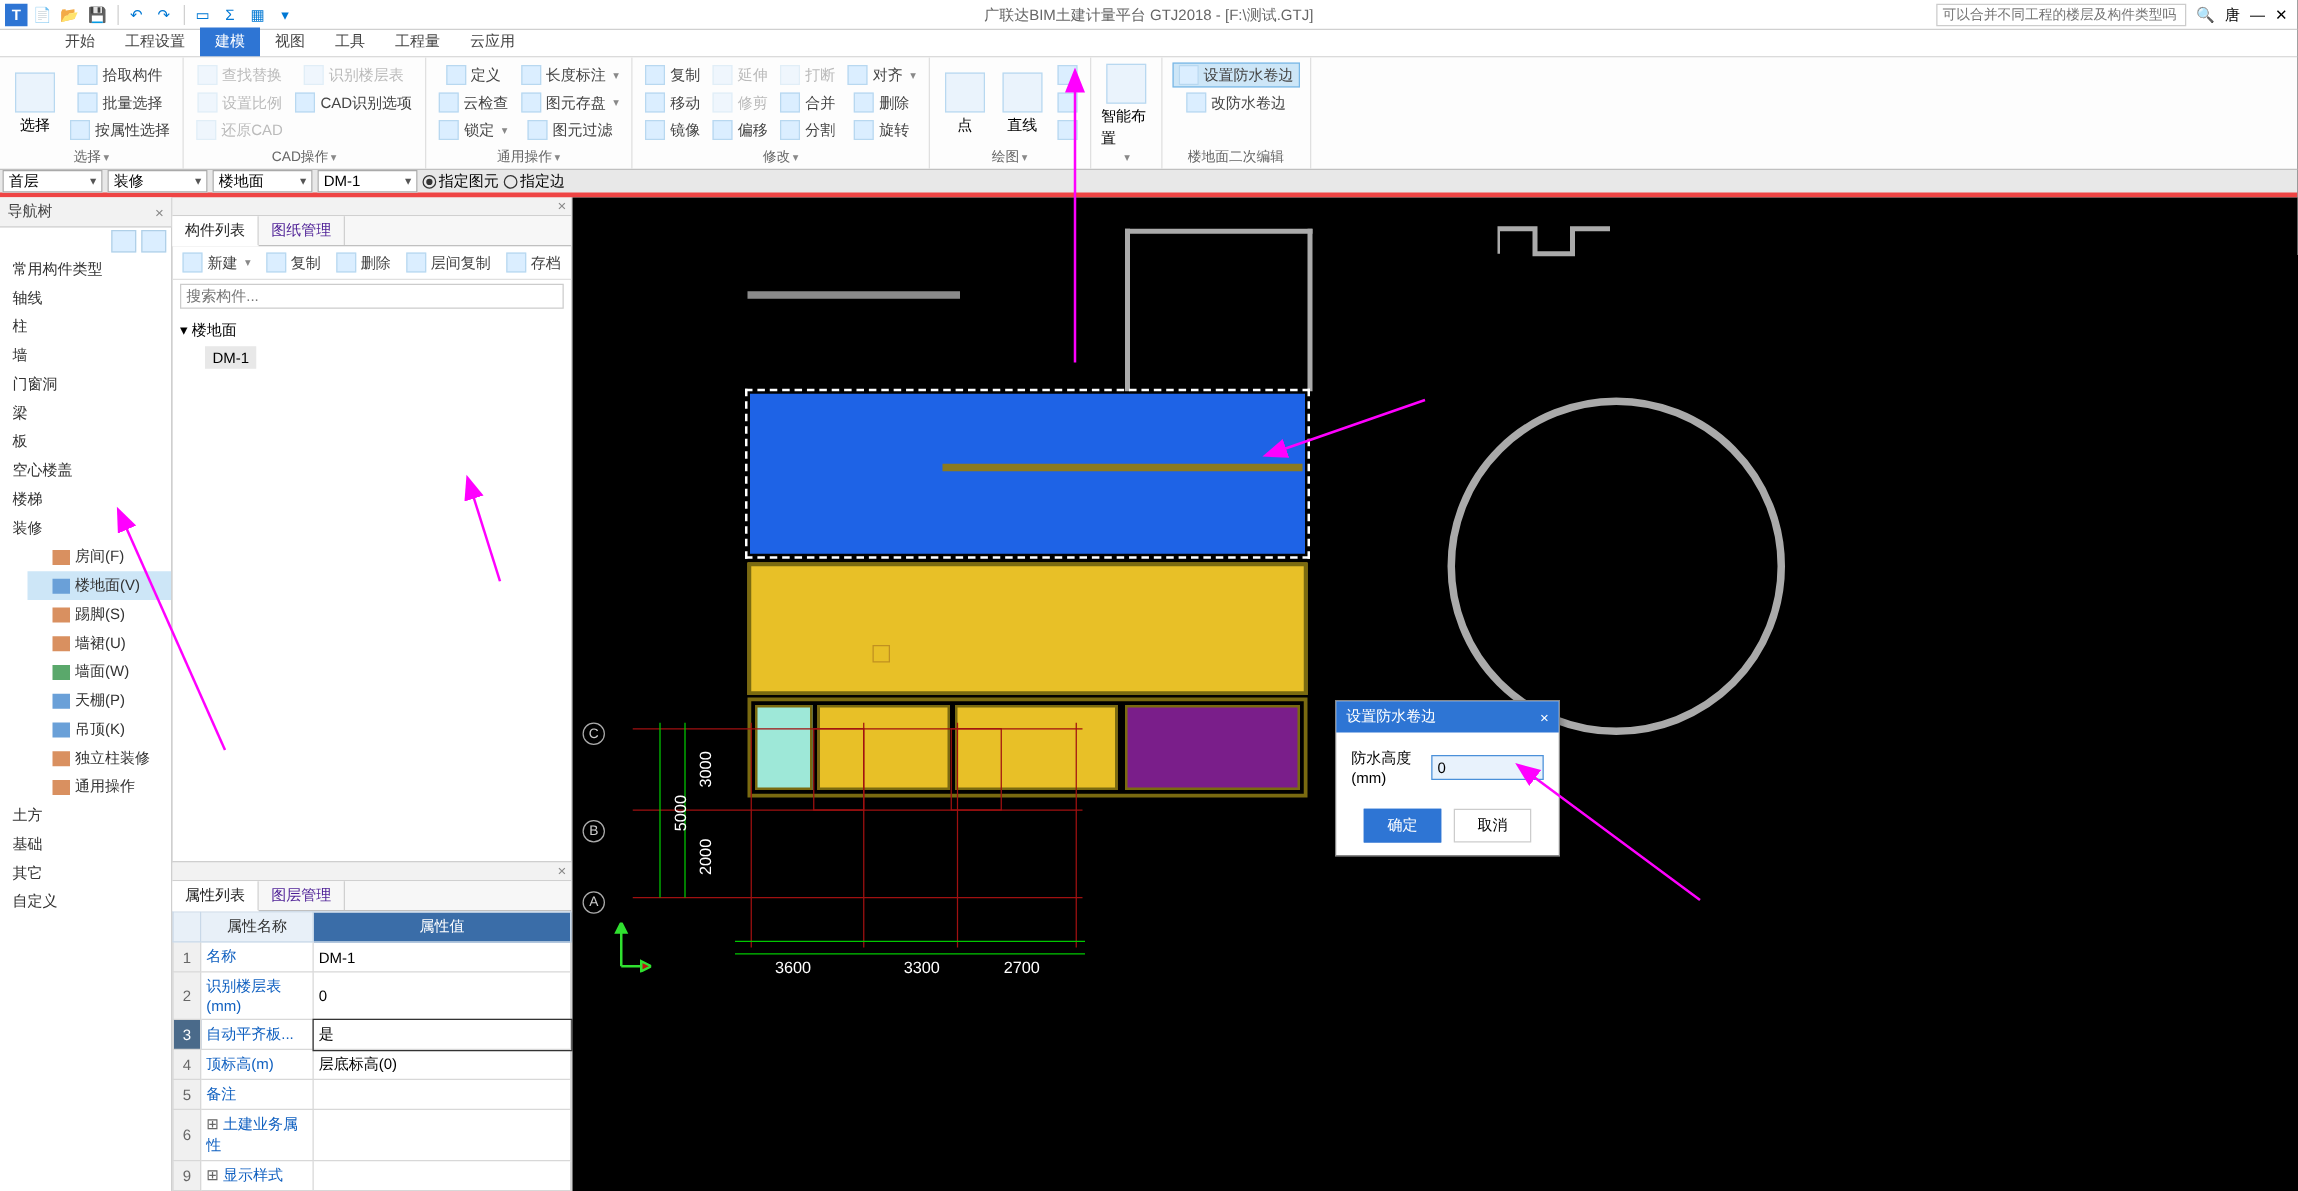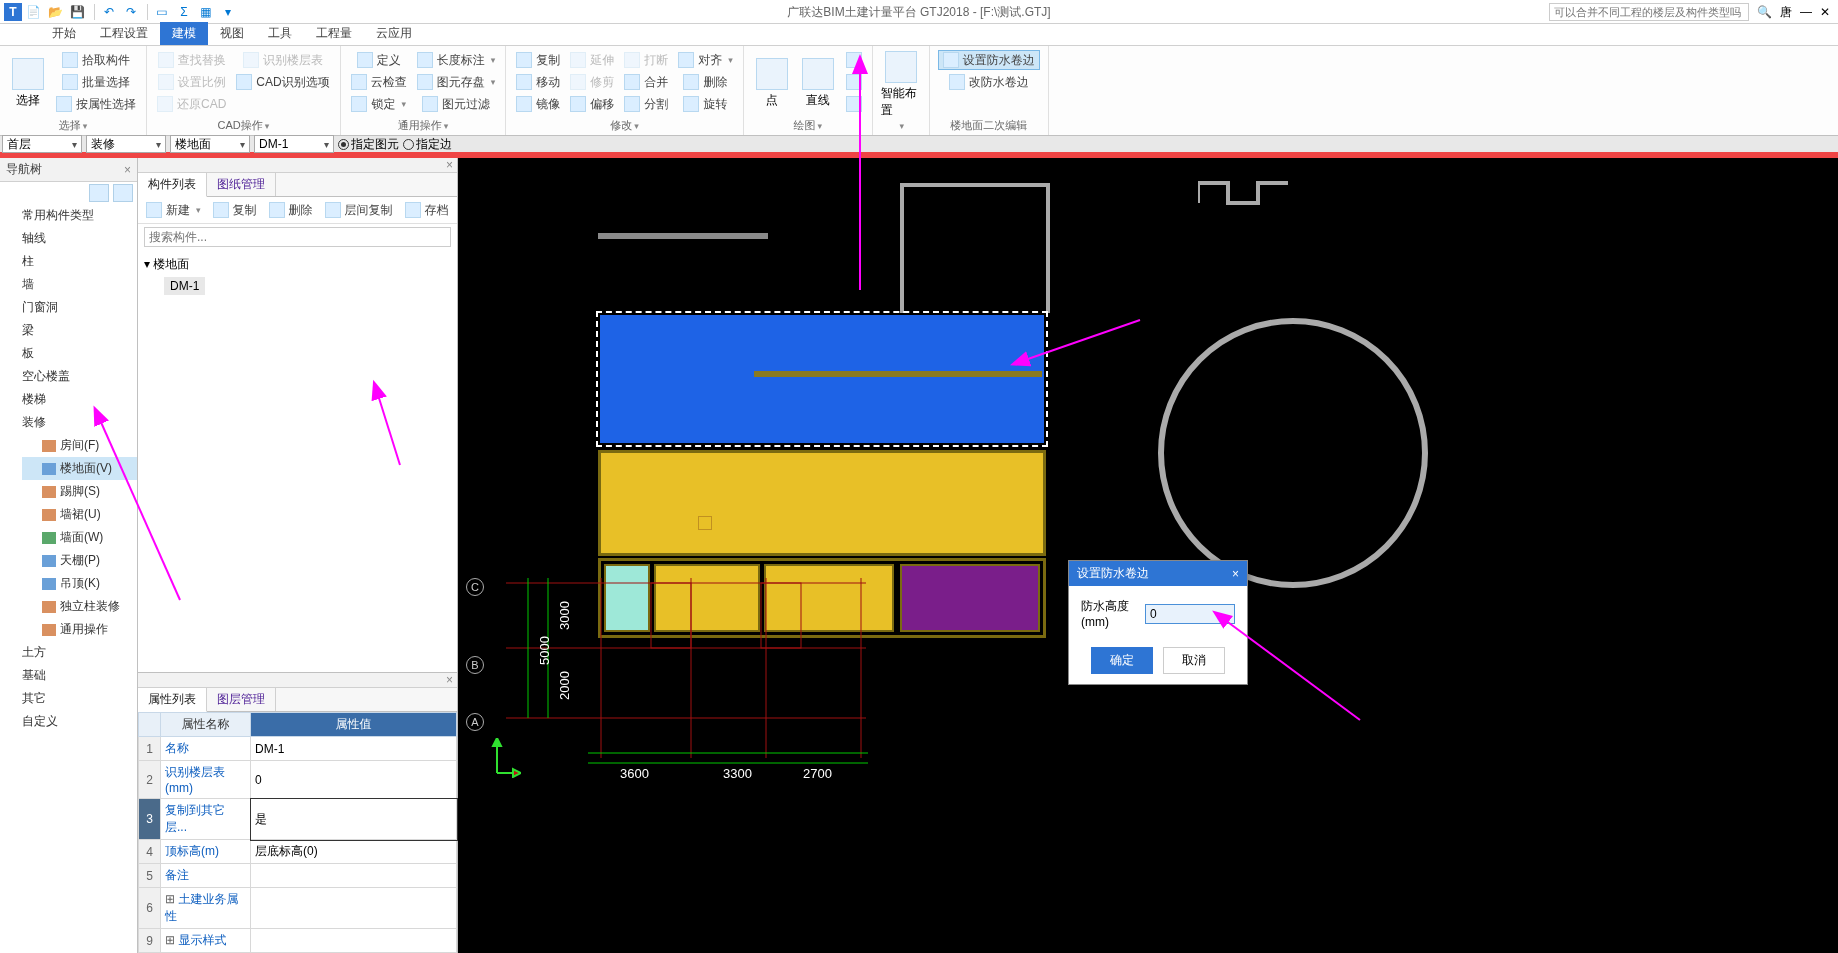--- a/index.html
+++ b/index.html
@@ -28,39 +28,39 @@
 .big-btn { width: 40px; display: flex; flex-direction: column; align-items: center; justify-content: center; gap: 2px; cursor: pointer; }
 .big-btn .ic { width: 32px; height: 32px; background: #eaf3fc; border: 1px solid #b8d8f0; }
 .sm-btn { display: flex; align-items: center; gap: 4px; height: 20px; padding: 0 2px; color: #444; cursor: pointer; white-space: nowrap; justify-content: center; }
 .sm-btn.disabled { color: #bbb; }
 .sm-btn .ic { width: 16px; height: 16px; background: #dbeeff; border: 1px solid #b8d8f0; }
 .col { display: flex; flex-direction: column; gap: 2px; }
 .drop-arrow::after { content: "▾"; font-size: 9px; color: #888; margin-left: 2px; }
 .highlight-btn { background: #cde6f7; border: 1px solid #7ab8e6; padding: 0 4px; }
 
 
-.filterbar { height: 22px; background: #e8e8e8; border-bottom: 6px solid #ef4444; display: flex; align-items: center; padding: 0 2px; gap: 4px; }
+.filterbar { height: 22px; background: #e8e8e8; border-bottom: 4px solid #ef4444; display: flex; align-items: center; padding: 0 2px; gap: 4px; }
 .combo { height: 18px; border: 1px solid #aaa; background: #fff; padding: 0 4px; min-width: 80px; display: inline-flex; align-items: center; justify-content: space-between; }
 .combo::after { content: "▾"; color: #555; font-size: 10px; }
 .radio { display: inline-flex; align-items: center; gap: 2px; }
 .radio .dot { width: 11px; height: 11px; border: 1px solid #333; border-radius: 50%; display: inline-flex; align-items: center; justify-content: center; }
 .radio.checked .dot::after { content: ""; width: 5px; height: 5px; background: #333; border-radius: 50%; }
 
 
 .main { position: absolute; top: 158px; left: 0; right: 0; bottom: 0; display: flex; }
 
 
 .navtree { width: 138px; background: #fff; border-right: 1px solid #c0c0c0; display: flex; flex-direction: column; }
 .panel-header { background: #f2f2f2; border-bottom: 1px solid #d0d0d0; padding: 3px 6px; color: #444; display: flex; align-items: center; justify-content: space-between; }
 .panel-header .close { color: #888; cursor: pointer; }
 .nav-toolbar { display: flex; justify-content: flex-end; padding: 2px 4px; gap: 4px; }
 .nav-toolbar .tb { width: 20px; height: 18px; border: 1px solid #b0d0e8; background: #dbeeff; }
 .tree { flex: 1; overflow: auto; }
 .tree-item { padding: 3px 6px; color: #333; cursor: pointer; display: flex; align-items: center; gap: 4px; }
-.tree-item.l1 { padding-left: 10px; margin-left: 12px; }
+.tree-item.l1 { padding-left: 10px; }
 .tree-item.l2 { padding-left: 20px; margin-left: 22px; }
 .tree-item.selected { background: #cde6f7; }
 .tree-item .t-icon { width: 14px; height: 12px; display: inline-block; }
 
 
 .midcol { width: 320px; display: flex; flex-direction: column; border-right: 1px solid #c0c0c0; }
 .tabs { display: flex; border-bottom: 1px solid #c0c0c0; background: #f7f7f7; }
 .tab { padding: 3px 10px; border-right: 1px solid #d0d0d0; color: #4c1d95; cursor: pointer; }
 .tab.active { background: #fff; color: #222; border-bottom: 1px solid #fff; margin-bottom: -1px; }
 .comp-toolbar { display: flex; gap: 8px; padding: 3px 6px; border-bottom: 1px solid #e0e0e0; flex-wrap: wrap; }
@@ -514,21 +514,21 @@
               <td class="name">名称</td>
               <td class="val">DM-1</td>
             </tr>
             <tr>
               <td class="rn">2</td>
               <td class="name">识别楼层表(mm)</td>
               <td class="val">0</td>
             </tr>
             <tr class="sel">
               <td class="rn sel">3</td>
-              <td class="name">复制到其它层...</td>
+              <td class="name">自动平齐板...</td>
               <td class="val">是</td>
             </tr>
             <tr>
               <td class="rn">4</td>
               <td class="name">顶标高(m)</td>
               <td class="val">层底标高(0)</td>
             </tr>
             <tr>
               <td class="rn">5</td>
               <td class="name">备注</td>

